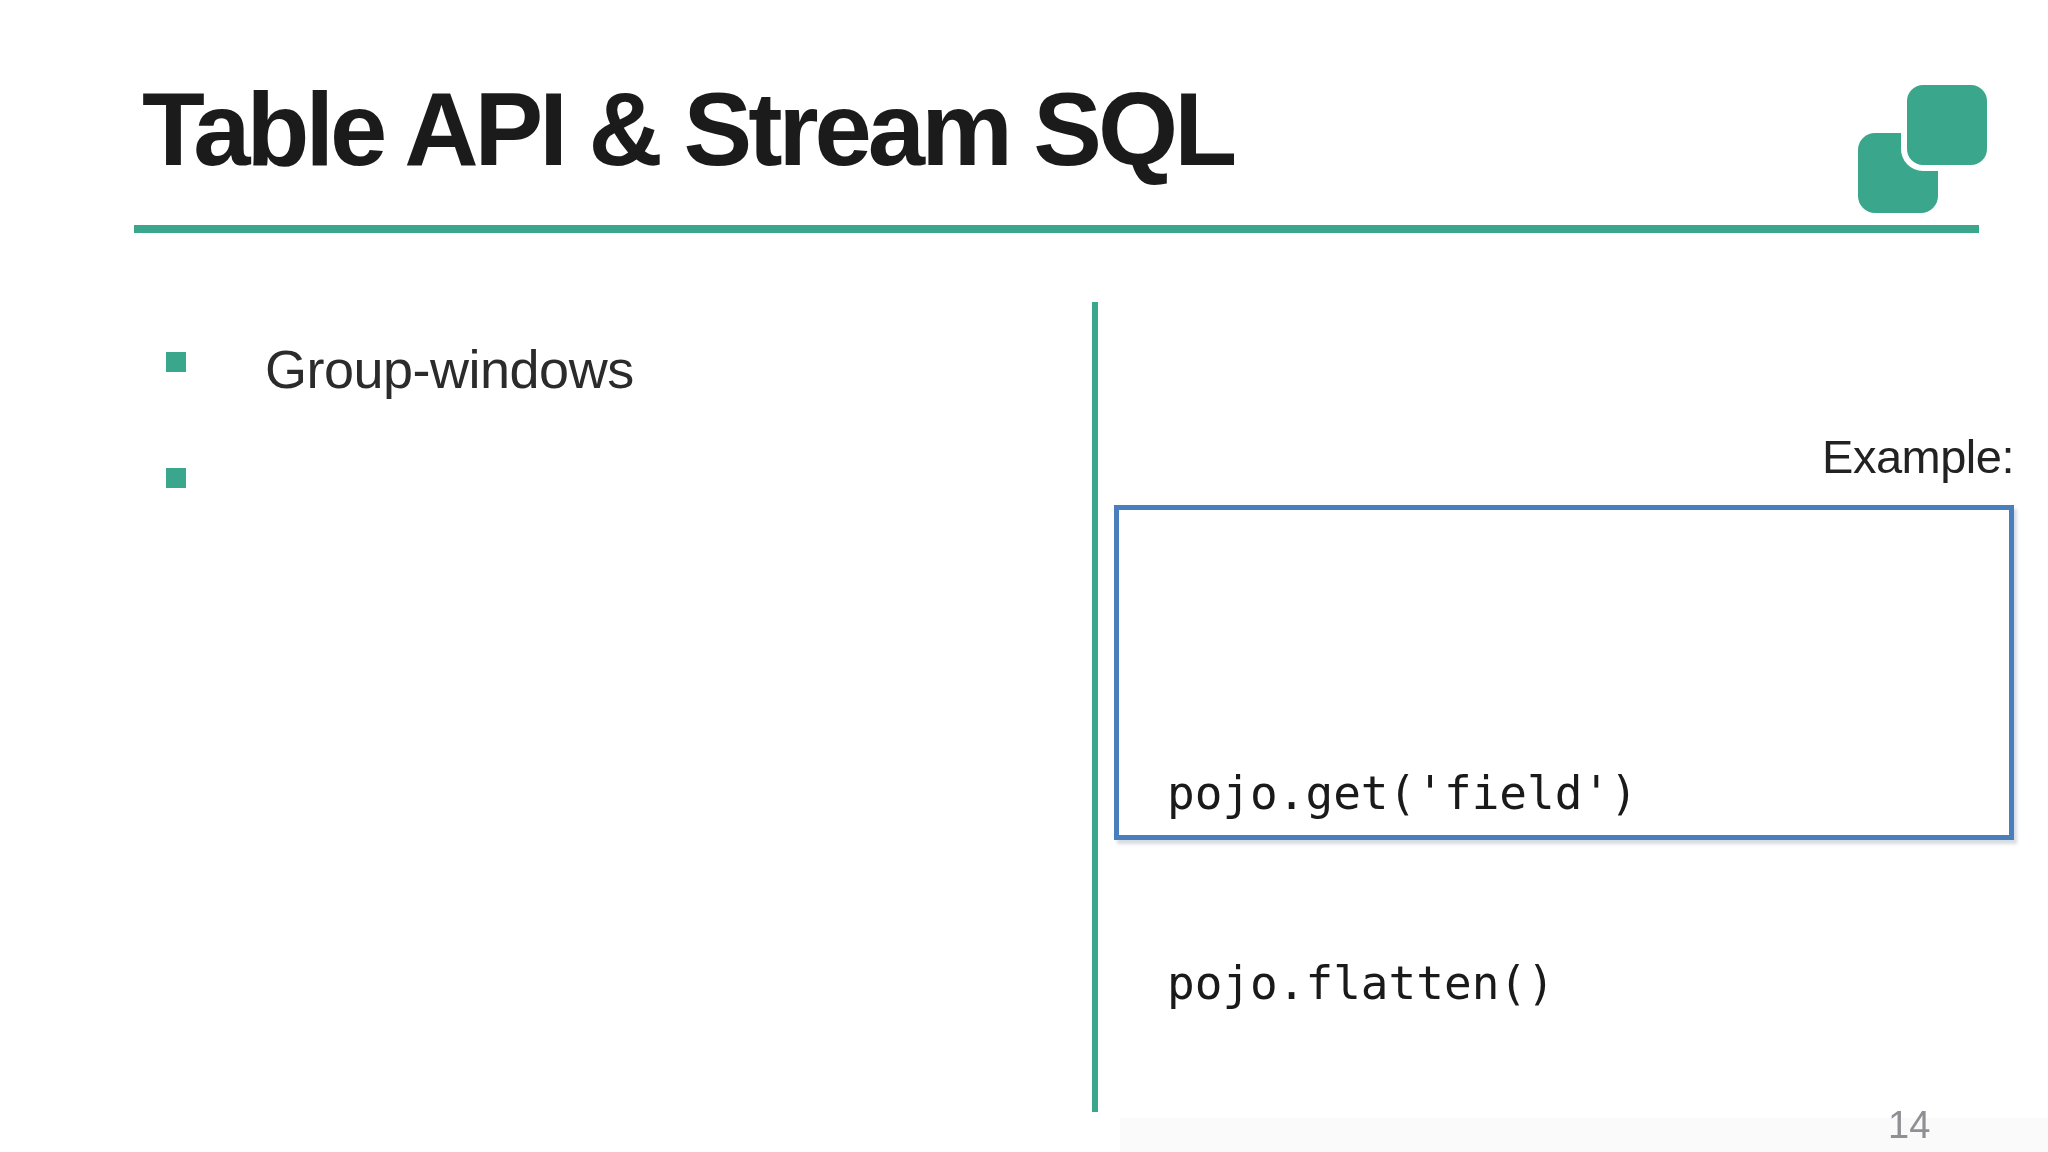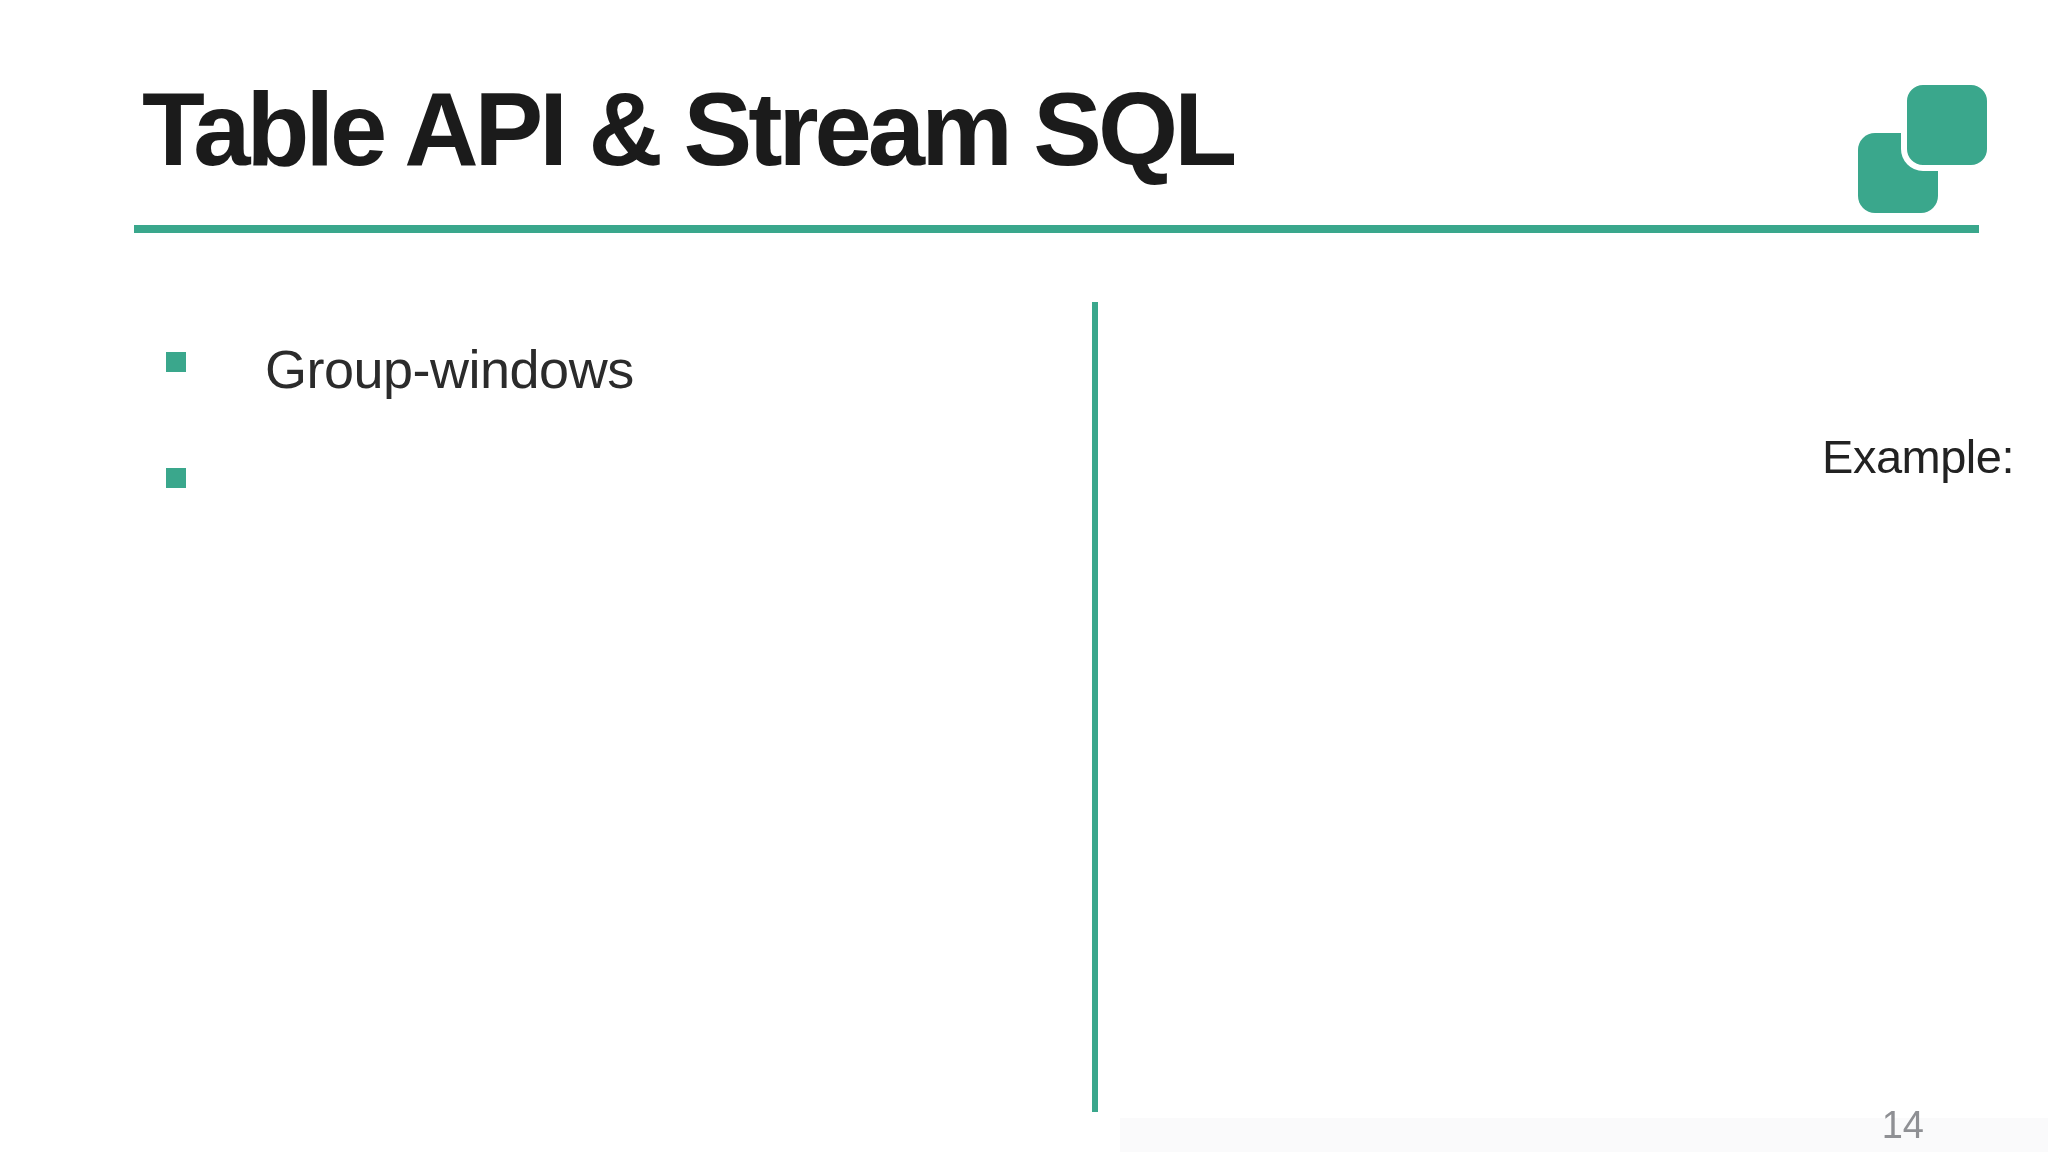--- a/index.html
+++ b/index.html
@@ -84,22 +84,22 @@
     box-shadow:3px 4px 3px rgba(110,130,155,0.28);
   }
   .code{
     position:absolute;left:32px;top:122px;
     font-family:"DejaVu Sans Mono","Liberation Mono",monospace;
     font-size:46px;color:#1a1a1a;line-height:58px;white-space:pre;
   }
 
   
   .page-number{
-    position:absolute;left:1812px;top:1072px;width:80px;
-    text-align:right;
+    position:absolute;left:1856px;top:1072px;width:80px;
+    text-align:left;
     font-size:38px;color:var(--pageno);font-weight:300;
   }
 </style>
 </head>
 <body>
 
 <div class="slide">
 
   <div class="bottom-band"></div>
 
@@ -118,16 +118,22 @@
     </li>
     <li>
       <span class="bullet-marker"></span>
     </li>
   </ul>
 
   <div class="divider"></div>
 
   <div class="example-label">Example:</div>
 
+  <div class="code-box">
+    <div class="code">
+      <div>pojo.get('field')</div>
+      <div>pojo.flatten()</div>
+    </div>
+  </div>
 
   <div class="page-number">14</div>
 
 </div>
 
 </body></html>

